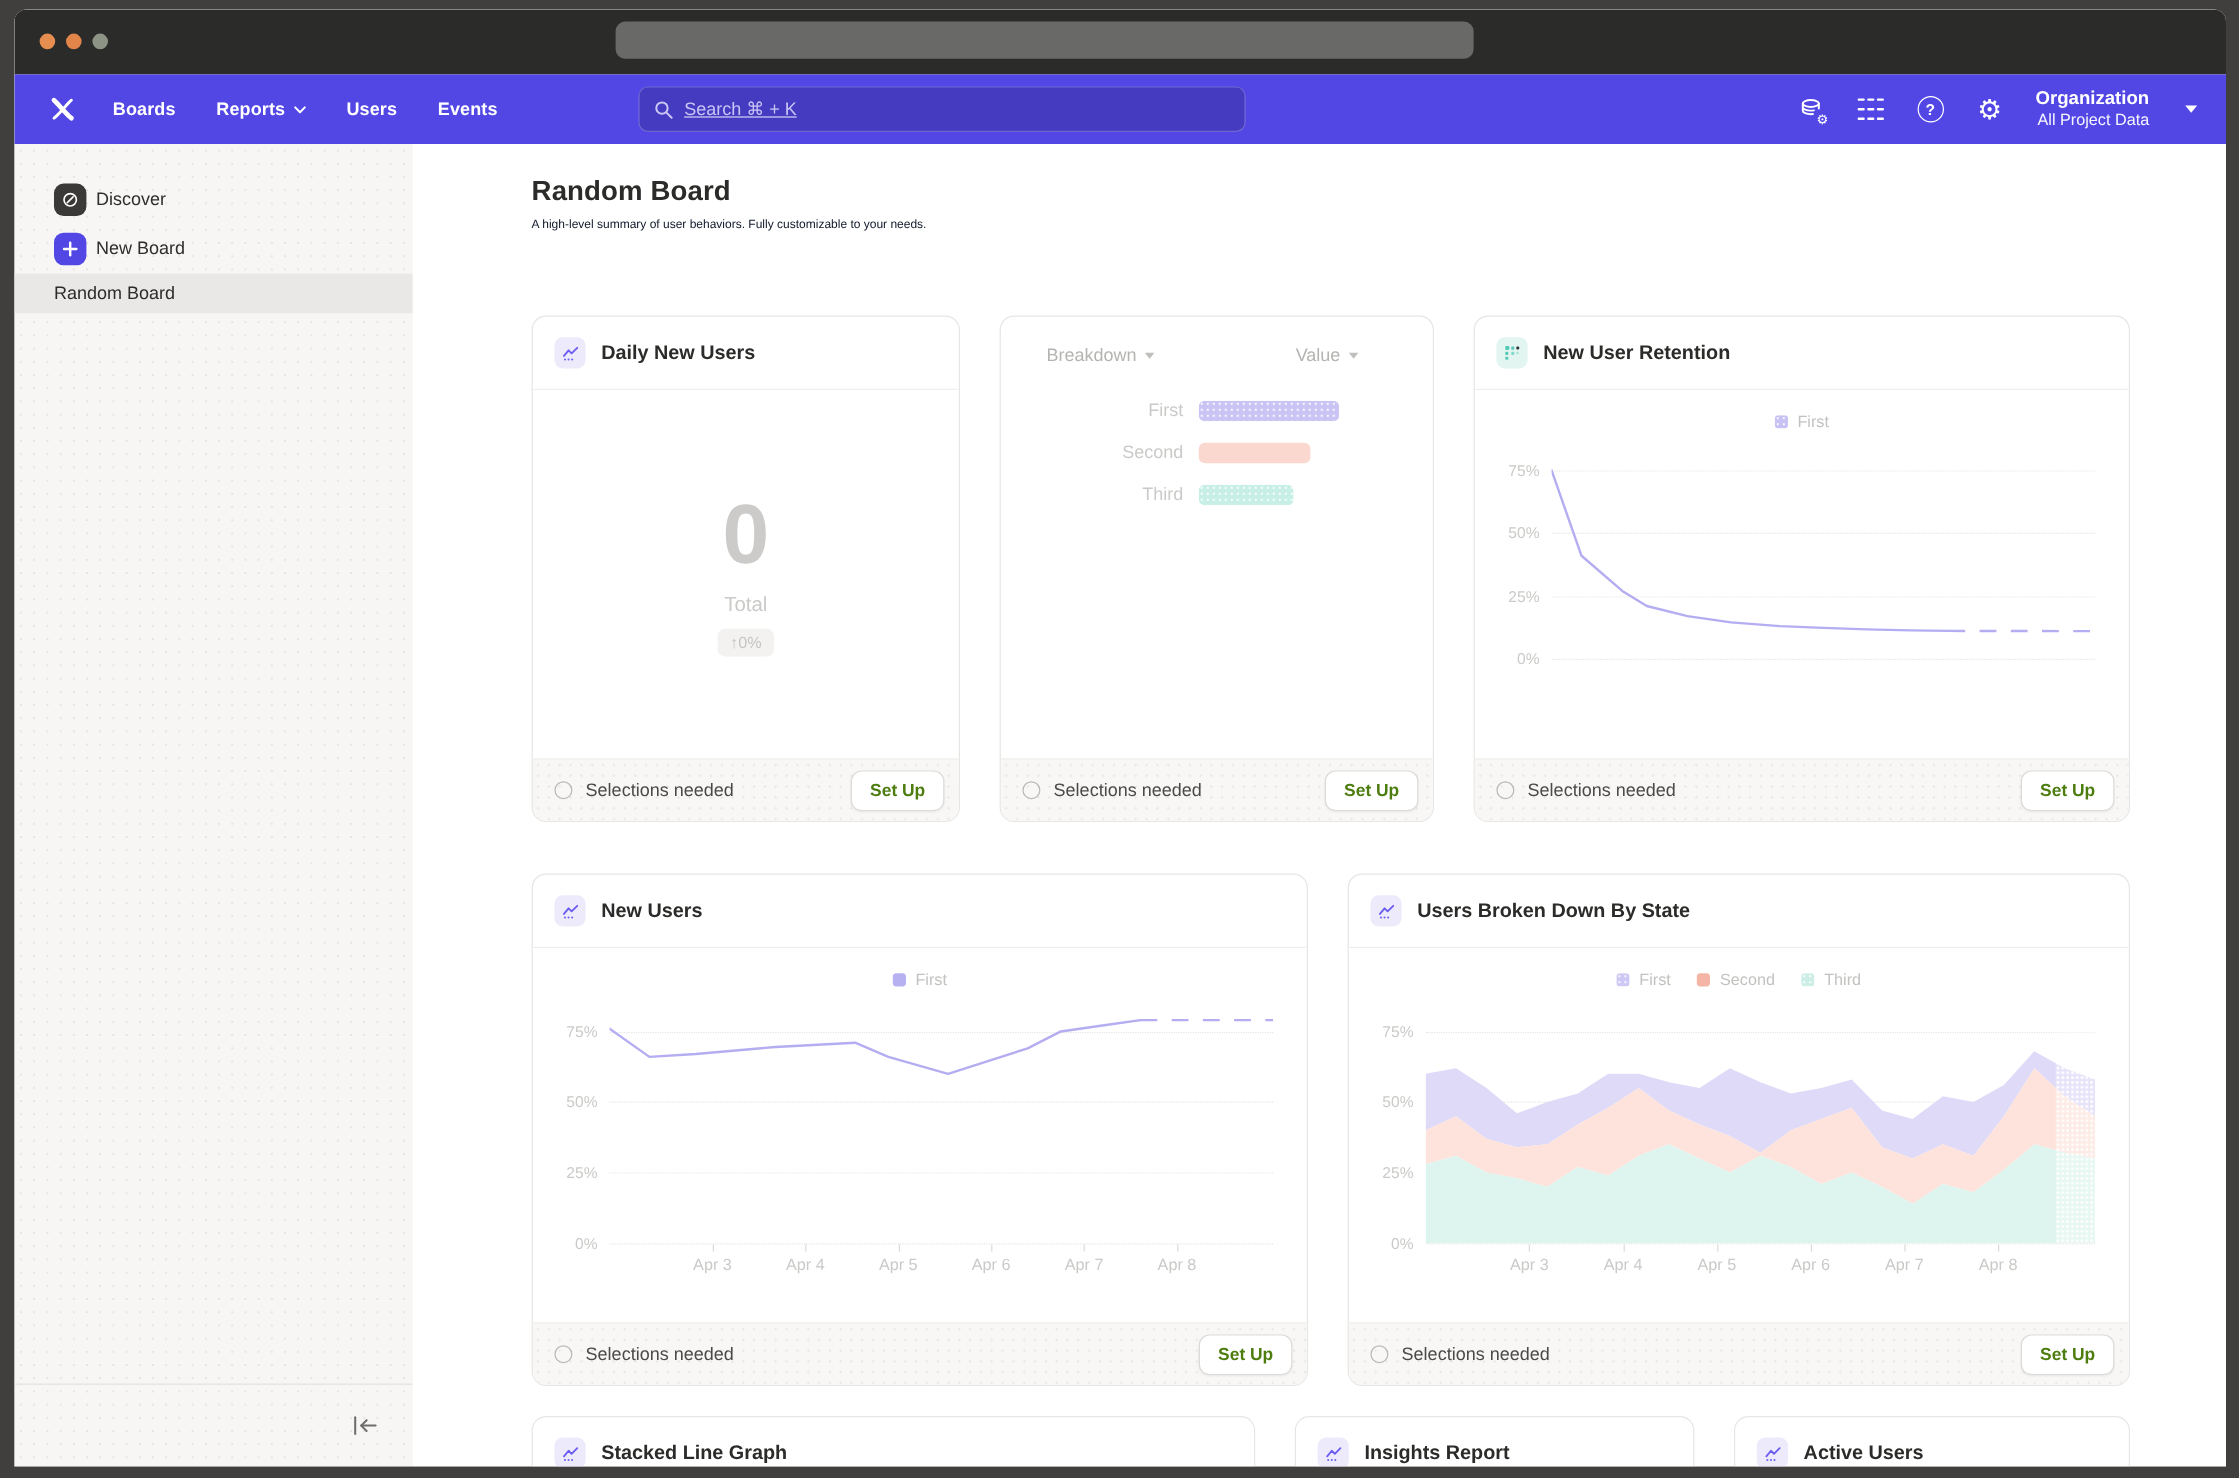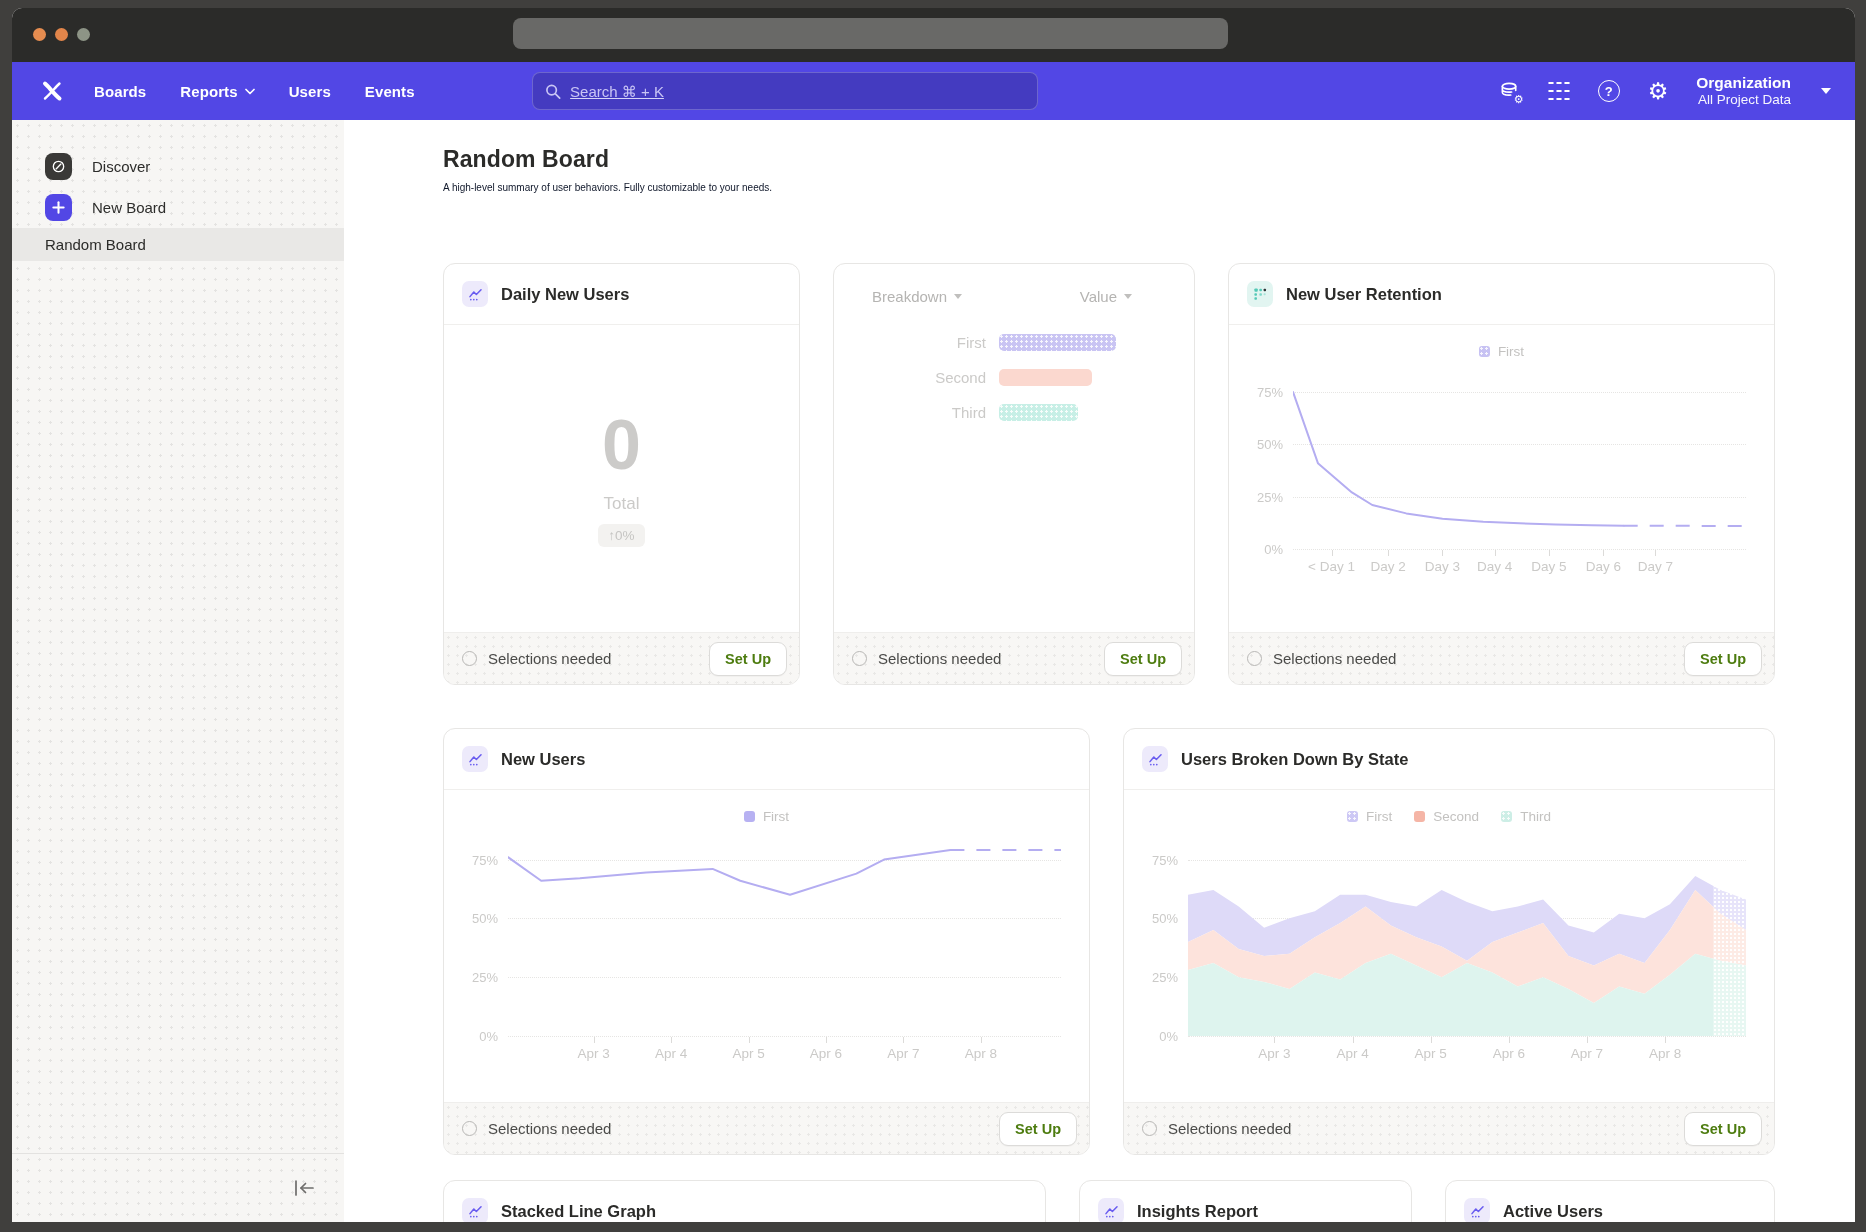--- a/index.html
+++ b/index.html
@@ -41,21 +41,21 @@
   .org-name { font-size:15.5px; font-weight:700; }
   .org-scope { font-size:13.5px; font-weight:400; opacity:.95; }
   .caret-down { width:0; height:0; border-left:5px solid transparent; border-right:5px solid transparent;
                 border-top:6px solid #fff; margin-left:2px; }
 
   
   .app { flex:1; display:flex; overflow:hidden; height:1102px; }
   .sidebar { width:332px; flex:0 0 auto; background-color:#f7f6f4;
              background-image:radial-gradient(#e4e3e1 1px, transparent 1.15px);
              background-size:11px 11px; display:flex; flex-direction:column; padding-top:26px; }
-  .side-row { display:flex; align-items:center; gap:20px; padding:7px 16px 7px 33px; font-size:15px;
+  .side-row { display:flex; align-items:center; gap:8px; padding:7px 16px 7px 33px; font-size:15px;
               color:#2d2d2b; font-weight:500; }
   .side-ico { width:27px; height:27px; border-radius:8px; display:flex; align-items:center; justify-content:center; flex:0 0 auto; }
   .discover-ico { background:#3a3937; }
   .newboard-ico { background:#5247e5; }
   .side-section { display:flex; align-items:center; gap:12px; padding:8px 16px 8px 36px; font-size:15px;
                   color:#2d2d2b; font-weight:500; margin-top:20px; }
   .side-section .chev { color:#3d3d3b; }
   .side-item { padding:8px 16px 8px 33px; font-size:15px; color:#2b2b29; }
   .side-item.selected { background:#e9e8e6; }
   .side-spacer { flex:1; }
@@ -353,36 +353,20 @@
                   <div class="gridline" style="top: 11.7647%;"></div>
                   <div class="gridline" style="top: 41.1765%;"></div>
                   <div class="gridline" style="top: 70.5882%;"></div>
                   <div class="gridline" style="top: 100%;"></div>
                   <svg viewBox="0 0 1000 560" preserveAspectRatio="none">
                     <polyline points="0.0,65.9 55.0,289.9 130.0,382.1 175.0,421.6 250.0,448.0 330.0,464.5 420.0,474.4 500.0,479.0 580.0,482.9 660.0,485.6 730.0,486.9" fill="none" stroke="#b4adf1" stroke-width="2" vector-effect="non-scaling-stroke" stroke-linejoin="round" stroke-linecap="round"></polyline>
                     <polyline points="730.0,486.9 1000.0,487.5" fill="none" stroke="#b4adf1" stroke-width="2" vector-effect="non-scaling-stroke" stroke-dasharray="14 12"></polyline>
                   </svg>
                 </div>
               </div>
-              <div class="xaxis">
-                <div class="xtick" style="left: 8.5%;"></div>
-                <div class="xlab" style="left: 8.5%;">&lt; Day 1</div>
-                <div class="xtick" style="left: 21%;"></div>
-                <div class="xlab" style="left: 21%;">Day 2</div>
-                <div class="xtick" style="left: 33%;"></div>
-                <div class="xlab" style="left: 33%;">Day 3</div>
-                <div class="xtick" style="left: 44.5%;"></div>
-                <div class="xlab" style="left: 44.5%;">Day 4</div>
-                <div class="xtick" style="left: 56.5%;"></div>
-                <div class="xlab" style="left: 56.5%;">Day 5</div>
-                <div class="xtick" style="left: 68.5%;"></div>
-                <div class="xlab" style="left: 68.5%;">Day 6</div>
-                <div class="xtick" style="left: 80%;"></div>
-                <div class="xlab" style="left: 80%;">Day 7</div>
-              </div>
             </div>
           <div class="card-footer">
             <span class="status-circle"></span>
             <span class="status-txt">Selections needed</span>
             <button class="setup-btn">Set Up</button>
           </div>
         </div>
       </section>
 
       <section class="row row2">

